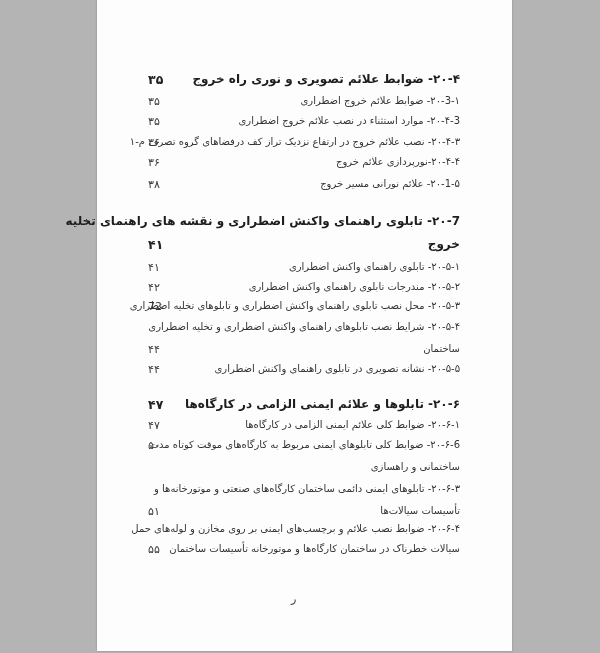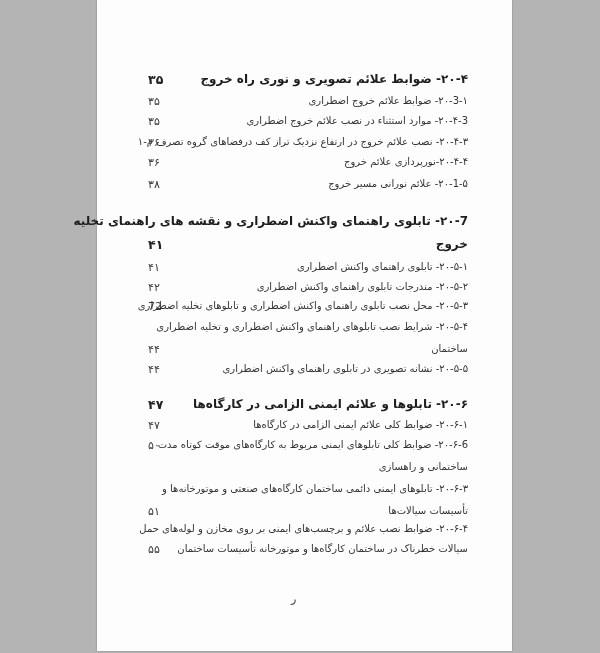--- a/index.html
+++ b/index.html
@@ -18,21 +18,21 @@
     position: absolute; left: 0; width: 415px;
   }
   .num {
     position: absolute; left: 16px; width: 30px;
     font-size: 11px; color: #3a3a3a; text-align: left;
     font-family: "DejaVu Sans", sans-serif;
     margin-left: 35px;
   }
   .num.bold { font-weight: bold; font-size: 12.5px; color: #222; }
   .txt {
-    position: absolute; right: 44px; direction: rtl; text-align: center;
+    position: absolute; right: 52px; direction: rtl; text-align: center;
     font-size: 10px; color: #333; white-space: nowrap;
   }
   .txt.head { font-weight: bold; font-size: 12px; color: #1e1e1e; }
   .folio {
     position: absolute; left: 194px; top: 592px; font-size: 11px; color: #333;
   }
 </style>
 </head>
 <body>
 

